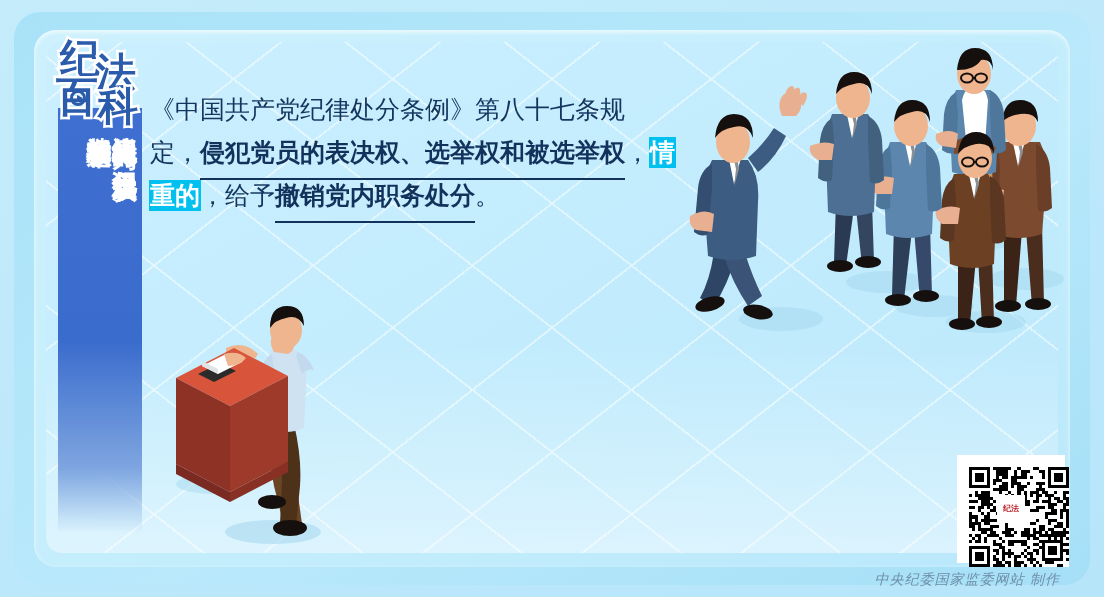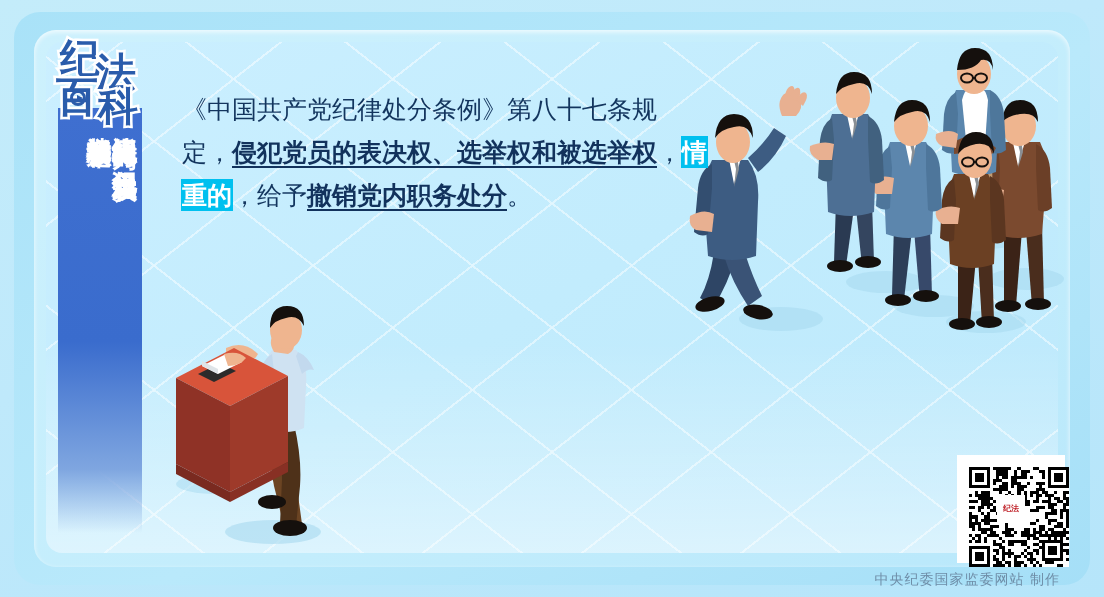--- a/index.html
+++ b/index.html
@@ -119,38 +119,37 @@
     line-height: 1.02;
     letter-spacing: 1px;
   }
   .v-col-a { font-size: 25px; height: 305px; }
   .v-col-b { font-size: 25px; height: 410px; }
 
   
   .para {
     position: absolute;
     z-index: 25;
-    font-family: Liberation Sans, sans-serif;
+    font-family: Liberation Serif, serif;
     color: #13355e;
-    margin-left: 32px;
   }
   .line {
     display: block;
     white-space: nowrap;
     font-size: 25px;
     line-height: 43px;
   }
   .p1 { left: 150px; top: 88px; width: 540px; }
   .p2 { left: 380px; top: 352px; width: 630px; }
 
   .t-norm { font-weight: normal; color: #13355e; }
   .t-bold { font-weight: bold; color: #12325c; }
   .u {
     border-bottom: 2px solid #12325c;
-    padding-bottom: 0;
+    padding-bottom: 12px;
   }
   .hl-cyan {
     background: #00c0ef;
     color: #ffffff;
     font-weight: bold;
     padding: 1px 0;
     box-shadow: 0 0 0 1px #00c0ef;
   }
   .hl-yellow {
     background: #ffeca0;
@@ -162,20 +161,21 @@
 
   
   .footer {
     position: absolute;
     right: 44px; bottom: 8px;
     font-family: "DejaVu Sans", "Liberation Sans", sans-serif;
     font-size: 14px;
     color: #6f8ea8;
     letter-spacing: 1px;
     z-index: 30;
+    font-style: italic;
   }
 
   
   .qr {
     position: absolute;
     left: 957px; top: 455px;
     width: 108px; height: 108px;
     background: #ffffff;
     padding: 12px;
     box-sizing: border-box;

